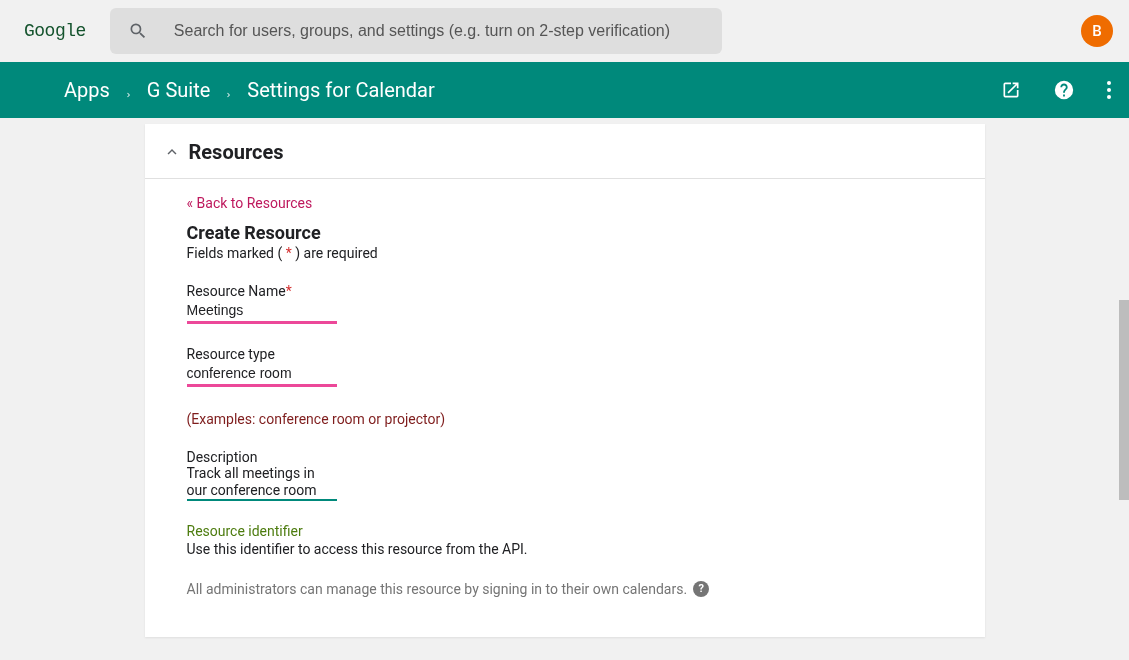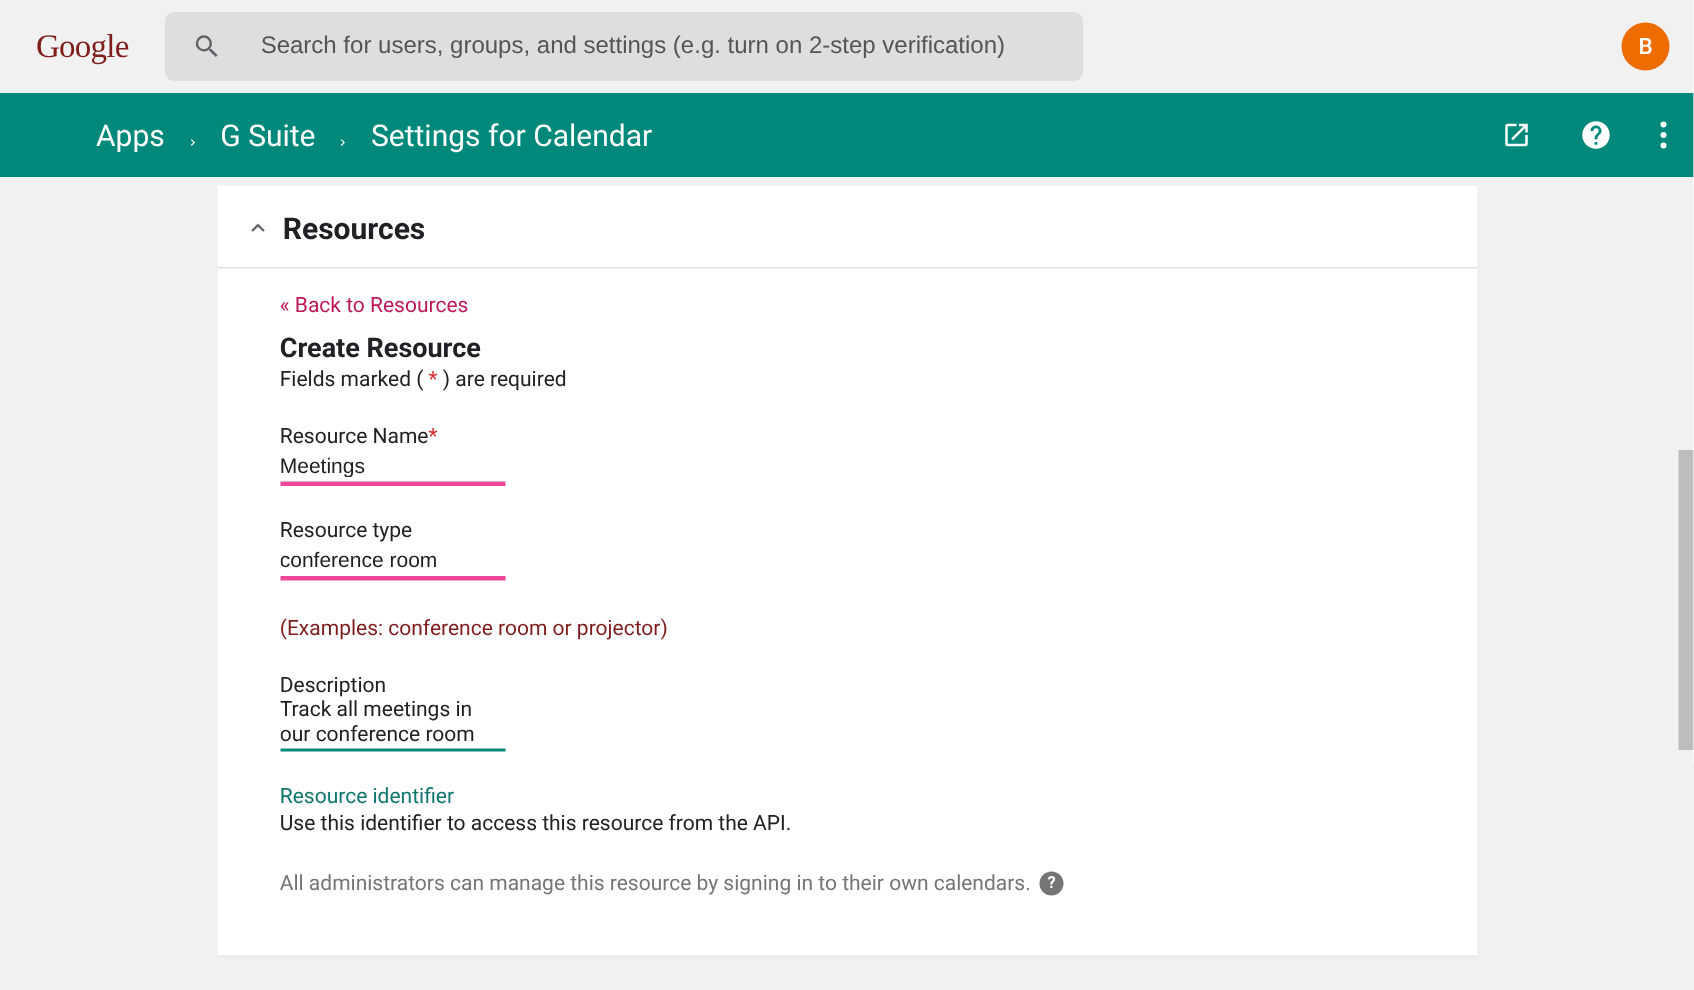--- a/index.html
+++ b/index.html
@@ -12,24 +12,24 @@
     position: relative;
   }
   .topbar {
     height: 62px;
     background: #f1f1f1;
     display: flex;
     align-items: center;
     padding: 0 16px;
   }
   .logo {
-    font-family: Liberation Serif, serif;
-    font-size: 22px;
+    font-family: Liberation Mono, monospace;
+    font-size: 18px;
     font-weight: 500;
-    color: #7f1d1d;
+    color: #14532d;
     margin-right: 24px;
     margin-left: 8px;
     letter-spacing: -0.5px;
   }
   .searchbar {
     background: #dedede;
     border-radius: 6px;
     height: 46px;
     width: 612px;
     display: flex;
@@ -178,21 +178,21 @@
     font-family: inherit;
     line-height: 1.2;
     display:block;
   }
   .hint {
     font-size: 14px;
     color: #7f1d1d;
     margin-top: 24px;
   }
   .identifier-section { margin-top: 22px; }
-  .identifier-label { font-size: 14px; color: #0f766e; }
+  .identifier-label { font-size: 14px; color: #4d7c0f; }
   .identifier-text { font-size: 14px; color: #202124; margin-top: 2px; }
   .admin-note {
     font-size: 14px;
     color: #757575;
     margin-top: 24px;
     display: flex;
     align-items: center;
     gap: 6px;
   }
   .help-circle {

